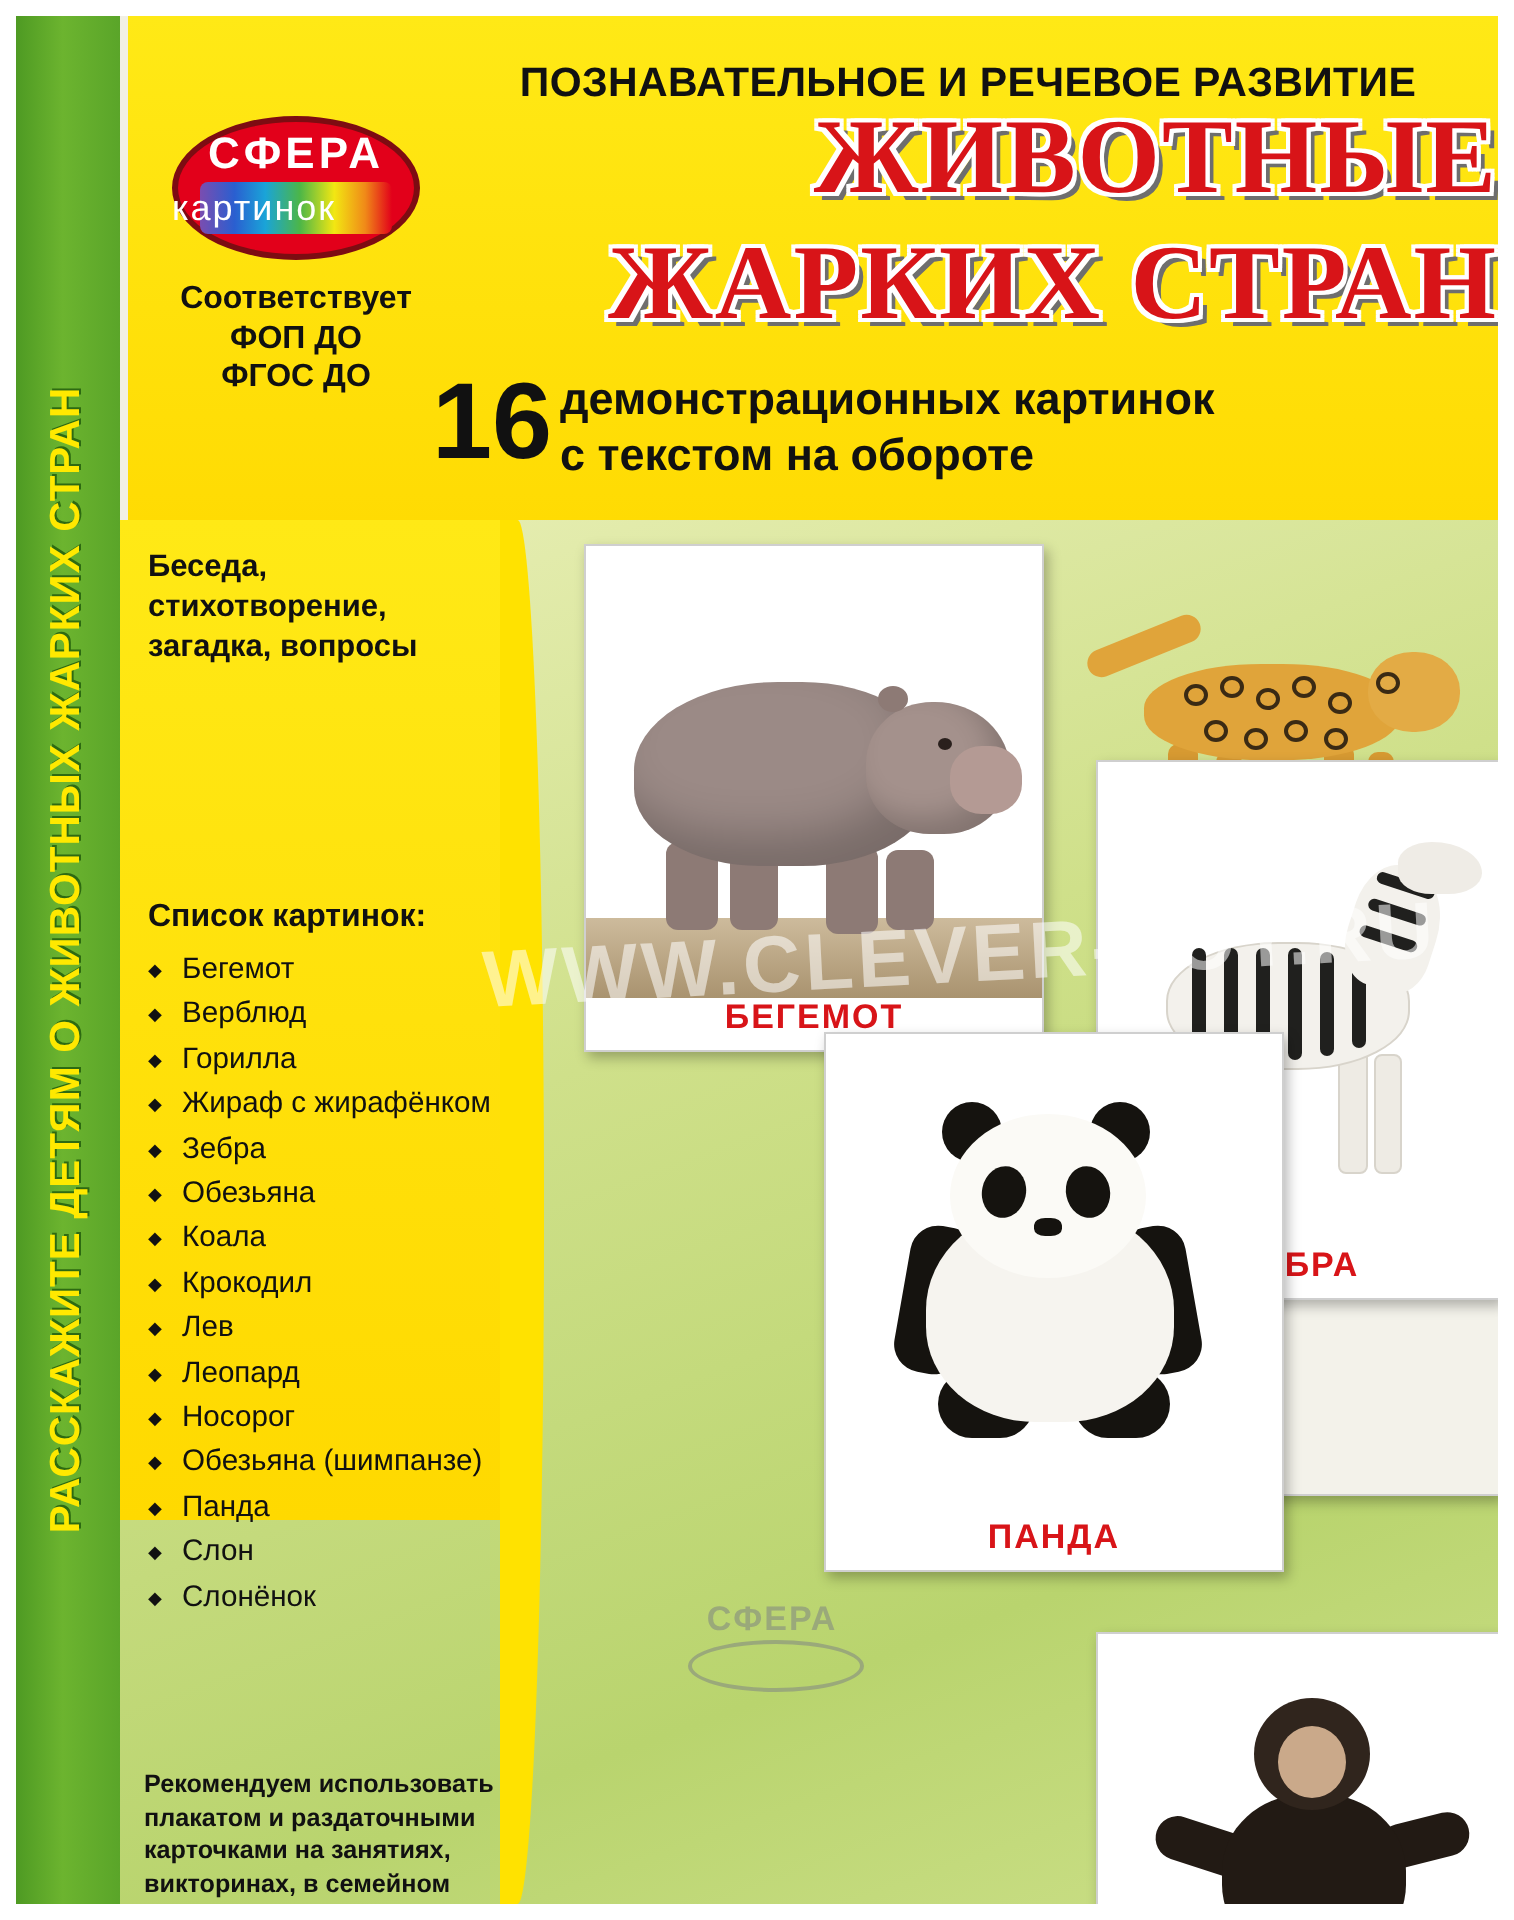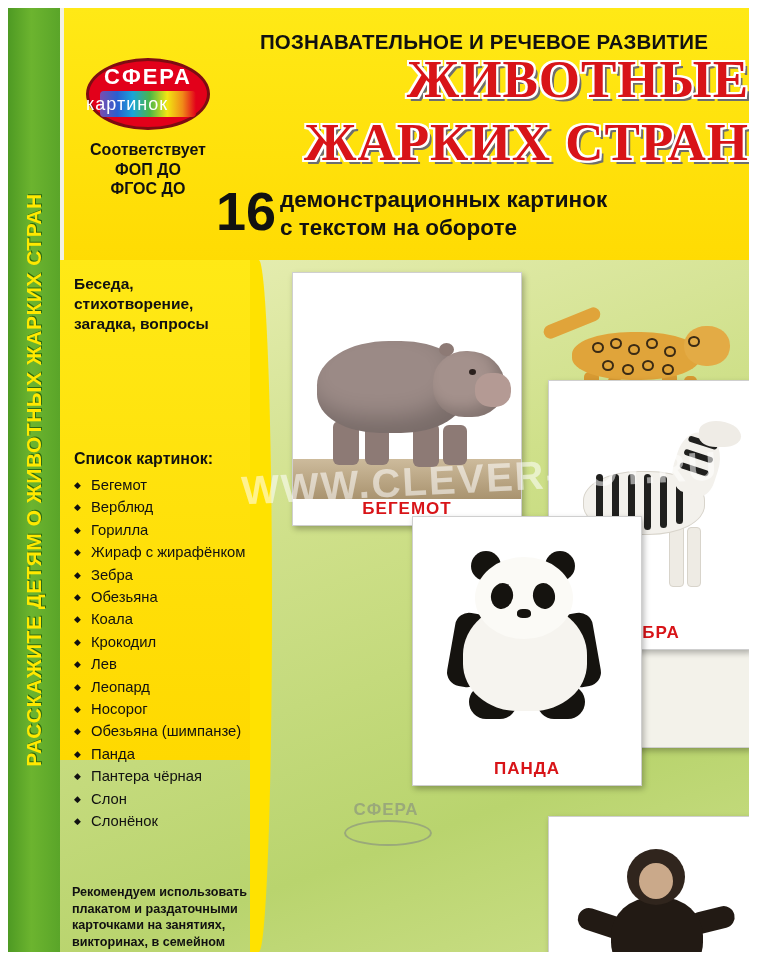--- a/index.html
+++ b/index.html
@@ -228,21 +228,20 @@
           <li>Жираф с жирафёнком</li>
           <li>Зебра</li>
           <li>Обезьяна</li>
           <li>Коала</li>
           <li>Крокодил</li>
           <li>Лев</li>
           <li>Леопард</li>
           <li>Носорог</li>
           <li>Обезьяна (шимпанзе)</li>
           <li>Панда</li>
-          <li>Пантера чёрная</li>
           <li>Слон</li>
           <li>Слонёнок</li>
         </ul>
         <div class="lc-foot">Рекомендуем использовать с плакатом и раздаточными карточками на занятиях, викторинах, в семейном кругу.</div>
       </div>
 
       <div class="sfera-grey">
         <span>СФЕРА</span>
         <div class="oval"></div>
       </div>

